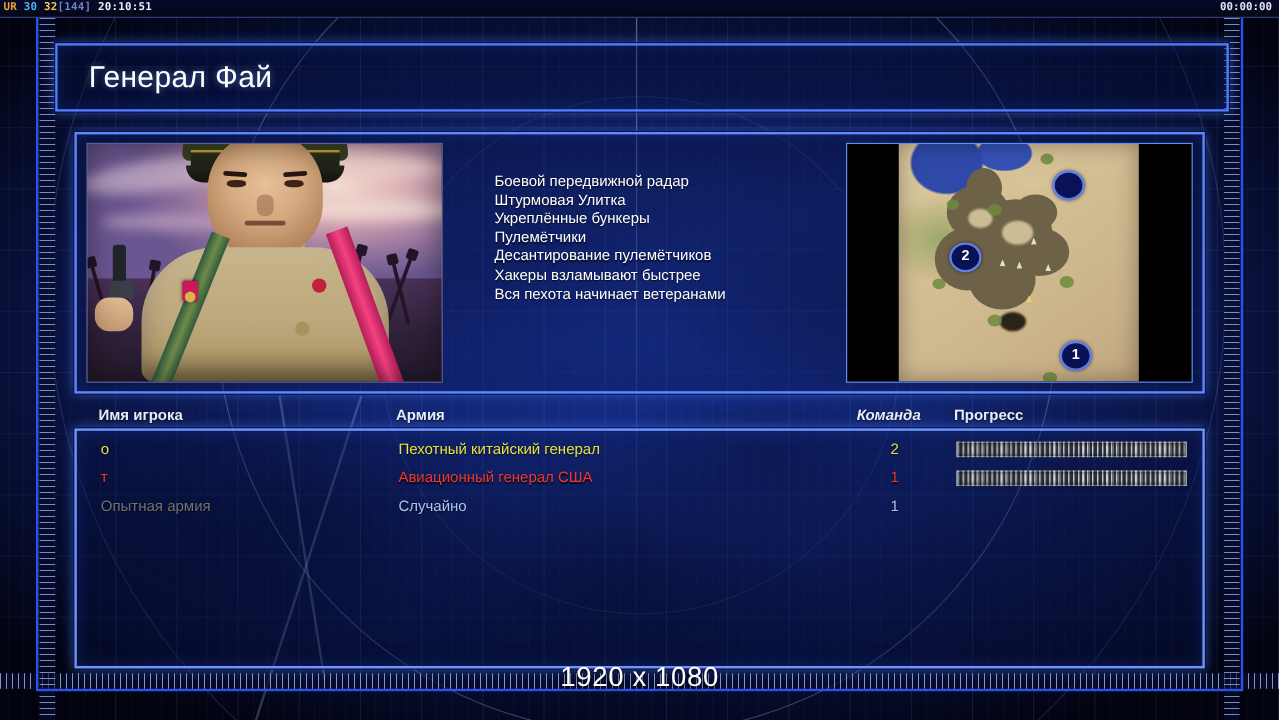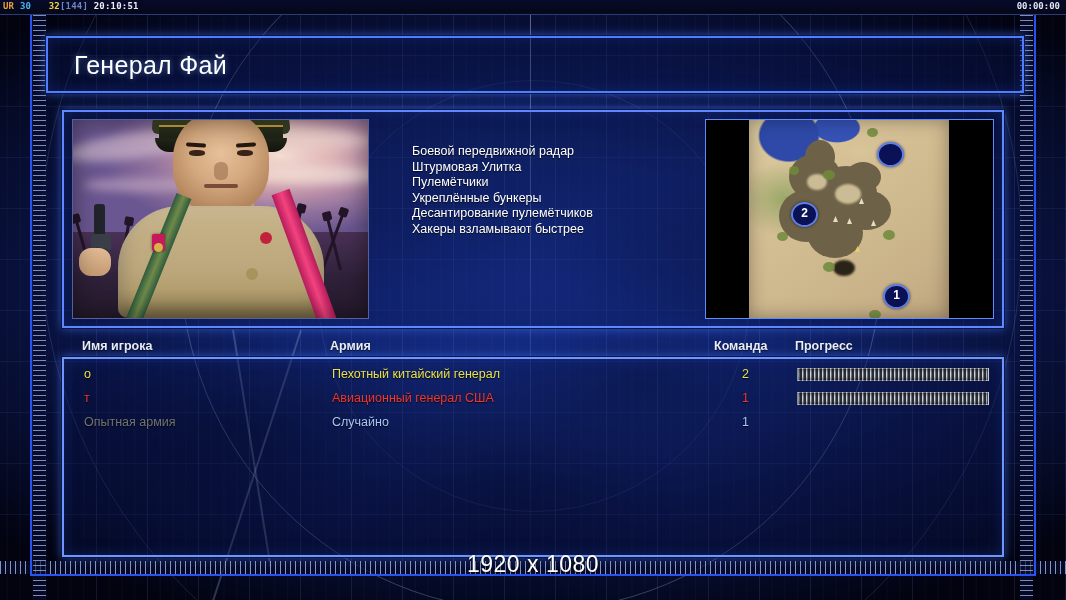--- a/index.html
+++ b/index.html
@@ -86,21 +86,21 @@
     background:linear-gradient(to bottom,#070a2a,#050818);
     border-bottom:1px solid rgba(90,120,220,.45);
   }
   .topbar-text{
     position:absolute;left:3px;top:1px;
     font-family:"DejaVu Sans Mono","Liberation Mono",monospace;
     font-size:9px;font-weight:bold;letter-spacing:.2px;white-space:pre;
   }
   .tb-ur{color:#e8a33a;}
   .tb-n1{color:#49b6f0;}
-  .tb-n2{color:#f0d24a;margin-left:12px;}
+  .tb-n2{color:#f0d24a;}
   .tb-br{color:#6e84c8;}
   .tb-clock{color:#e9eef8;}
   .topbar-right{
     position:absolute;right:6px;top:1px;color:#dfe6f5;
     font-family:"DejaVu Sans Mono","Liberation Mono",monospace;
     font-size:9px;font-weight:bold;
   }
 
   
   .panel{
@@ -258,21 +258,21 @@
   
   #table-headers{
     position:absolute;left:62px;top:339px;width:938px;height:17px;
   }
   .th{
     position:absolute;top:0;color:#e9eef9;font-size:12.5px;font-weight:bold;
     text-shadow:0 1px 1px rgba(0,0,0,.8);
   }
   #th-name{left:20px;}
   #th-army{left:268px;}
-  #th-team{left:652px;}
+  #th-team{left:652px;font-style:italic;}
   #th-prog{left:733px;}
 
   #player-panel{left:62px;top:357px;width:938px;height:196px;border-color:#6f95ff;}
   .row{
     position:absolute;left:0;right:0;height:24px;
     font-size:12.5px;
   }
   .cell{position:absolute;top:4px;white-space:nowrap;text-shadow:0 1px 1px rgba(0,0,0,.8);}
   .c-name{left:20px;}
   .c-army{left:268px;}
@@ -366,24 +366,25 @@
         <div class="cyl"></div>
         <div class="grip"></div>
       </div>
       <div class="hand"></div>
       <div class="pt-vig"></div>
     </div>
 
     <div id="bonus-list">
         <div class="bonus-line">Боевой передвижной радар</div>
         <div class="bonus-line">Штурмовая Улитка</div>
+        <div class="bonus-line">Укреплённые бункеры</div>
         <div class="bonus-line">Пулемётчики</div>
-        <div class="bonus-line">Укреплённые бункеры</div>
         <div class="bonus-line">Десантирование пулемётчиков</div>
         <div class="bonus-line">Хакеры взламывают быстрее</div>
+        <div class="bonus-line">Вся пехота начинает ветеранами</div>
       </div>
 
     <div id="minimap-frame">
       <div id="minimap">
         <div class="lobe" style="left:40px;top:34px;width:52px;height:46px;"></div>
         <div class="lobe" style="left:66px;top:46px;width:62px;height:56px;"></div>
         <div class="lobe" style="left:30px;top:70px;width:54px;height:52px;"></div>
         <div class="lobe" style="left:58px;top:88px;width:56px;height:50px;"></div>
         <div class="lobe" style="left:92px;top:70px;width:50px;height:40px;"></div>
         <div class="lobe" style="left:56px;top:20px;width:30px;height:34px;"></div>

